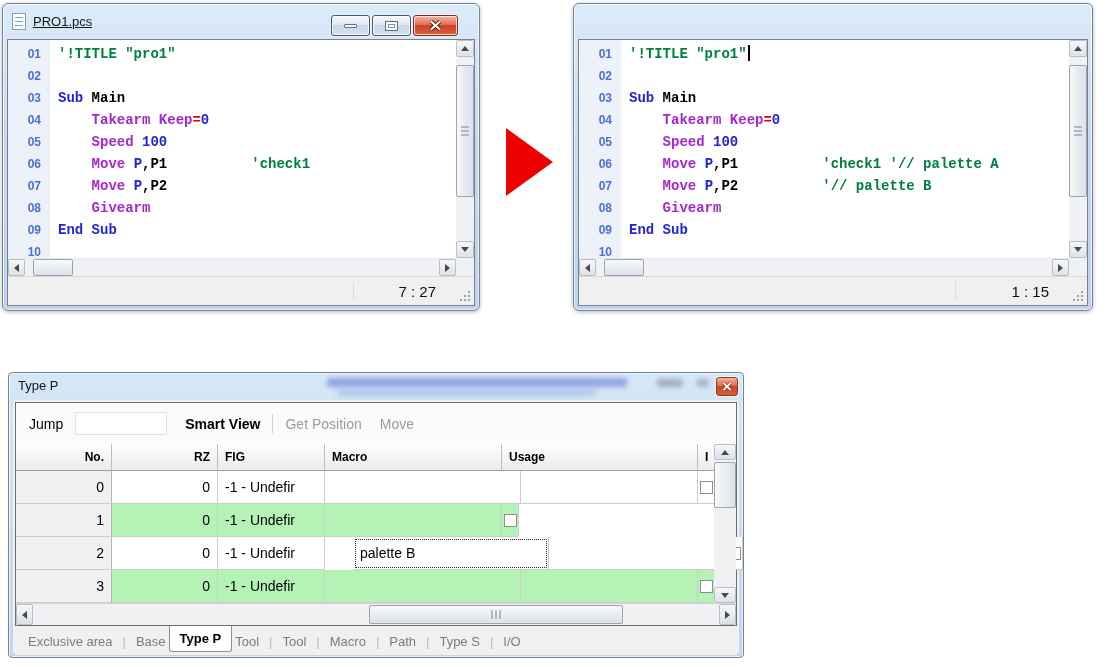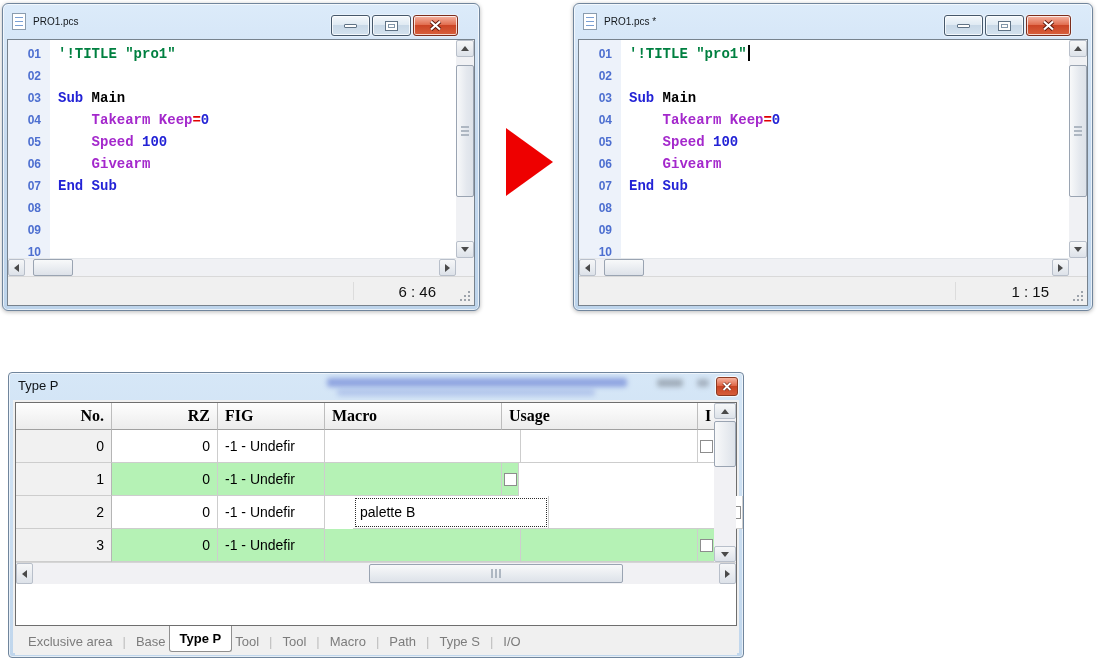--- a/index.html
+++ b/index.html
@@ -17,21 +17,21 @@
   }
   #win-left  { left:2px;   top:3px; width:478px; height:308px; }
   #win-right { left:573px; top:3px; width:520px; height:308px; }
 
   .titlebar { position:absolute; left:0; right:0; top:0; height:35px;
     display:flex; align-items:center; padding-left:9px; }
   .docicon { width:14px; height:17px; background:#fff; border:1px solid #8a9cae;
     margin-right:7px; position:relative; flex:none; }
   .docicon::after { content:""; position:absolute; left:2px; right:2px; top:3px; bottom:2px;
     background:repeating-linear-gradient(180deg,#7aa0d4 0 1px,transparent 1px 4px); }
-  .wtitle { font-size:10px; color:#15191d; white-space:nowrap; }
+  .wtitle { font-size:13px; color:#15191d; white-space:nowrap;text-decoration:underline; }
 
   .capbtns { position:absolute; right:21px; top:11px; display:flex; }
   .cbtn { height:21px; border:1px solid #46586b; border-radius:3px; margin-left:2px;
     display:flex; align-items:center; justify-content:center;
     box-shadow:inset 0 0 0 1px rgba(255,255,255,.75), 0 0 0 1px rgba(255,255,255,.4); }
   .cbtn.min,.cbtn.max { width:39px;
     background:linear-gradient(#f4f8fb,#e0eaf3 45%,#c8d8e7 50%,#d4e2ee); }
   .cbtn.close { width:45px; border-color:#7c2d1c;
     background:linear-gradient(#f5b3a2,#e27052 45%,#cc4526 50%,#d8603c); }
   .glyph-min { width:13px; height:4px; background:#fdfdfd; border:1px solid #5f7285; border-radius:1px; }
@@ -120,22 +120,22 @@
   .bold { font-weight:700; }
   .disabled { color:#9b9b9b; }
   .tinput { width:92px; height:23px; margin:0 18px 0 12px; border:1px solid #e2e2e2;
     background:#fff; font:13px "Liberation Sans",sans-serif; padding:0 4px; }
   .tsep { width:1px; height:19px; background:#cfcfcf; margin:0 12px; flex:none; }
   .gpmargin { margin-right:18px; }
 
   .pgridwrap { position:relative; flex:none; height:159px; }
   .ghead { display:flex; height:27px; }
   .hcell { background:linear-gradient(#fefefe,#ececec); border-right:1px solid #bdbdbd;
-    border-bottom:1px solid #a0a0a0; font-size:16px; font-weight:700; color:#000;
-    display:flex; align-items:center; padding:0 7px; overflow:hidden; white-space:nowrap; flex:none;font-family:Liberation Serif, serif; }
+    border-bottom:1px solid #a0a0a0; font-size:12px; font-weight:700; color:#000;
+    display:flex; align-items:center; padding:0 7px; overflow:hidden; white-space:nowrap; flex:none; }
   .hcell.r { justify-content:flex-end; }
   .grow { display:flex; height:33px; }
   .cell { border-right:1px solid #cdcdcd; border-bottom:1px solid #cdcdcd; font-size:14px;
     display:flex; align-items:center; padding:0 7px; background:#fff; overflow:hidden;
     white-space:nowrap; flex:none; color:#000; }
   .cell.r { justify-content:flex-end; }
   .rowhead { background:#f1f1f1; border-right:1px solid #b5b5b5; }
   .grow.green .cell:not(.rowhead) { background:var(--green,#b5f2b5); }
   .editing { outline:1px dotted #2b2b2b; outline-offset:-3px; }
   .chkcell { padding:0 0 0 2px; }
@@ -197,20 +197,22 @@
           <div class="gnum">08</div>
           <div class="gnum">09</div>
           <div class="gnum">10</div>
         </div>
       <div class="code" id="code-left">
           <div class="cl"><span class="seg-c">'!TITLE "pro1"</span></div>
           <div class="cl"></div>
           <div class="cl"><span class="seg-k">Sub</span><span class="seg-p"> Main</span></div>
           <div class="cl"><span class="seg-p">    </span><span class="seg-m">Takearm</span><span class="seg-p"> </span><span class="seg-m">Keep</span><span class="seg-r">=</span><span class="seg-n">0</span></div>
           <div class="cl"><span class="seg-p">    </span><span class="seg-m">Speed</span><span class="seg-p"> </span><span class="seg-n">100</span></div>
+          <div class="cl"><span class="seg-p">    </span><span class="seg-m">Move</span><span class="seg-p"> </span><span class="seg-k">P</span><span class="seg-p">,</span><span class="seg-p">P1</span><span class="seg-p">          </span><span class="seg-c">'check1</span></div>
+          <div class="cl"><span class="seg-p">    </span><span class="seg-m">Move</span><span class="seg-p"> </span><span class="seg-k">P</span><span class="seg-p">,</span><span class="seg-p">P2</span></div>
           <div class="cl"><span class="seg-p">    </span><span class="seg-m">Givearm</span></div>
           <div class="cl"><span class="seg-k">End Sub</span></div>
           <div class="cl"></div>
         </div>
       <div class="vscroll">
         <div class="sbtn">
             <i class="tri tri-up"></i>
           </div>
         <div class="vtrack">
             <div class="vthumb"></div>
@@ -226,67 +228,51 @@
         <div class="htrack">
             <div class="hthumb"></div>
           </div>
         <div class="sbtn">
             <i class="tri tri-right"></i>
           </div>
       </div>
       <div class="corner"></div>
     </div>
     <div class="statusbar">
-      <span class="statustext">6 : 46</span>
+      <span class="statustext">7 : 27</span>
       <span class="grip"></span>
     </div>
   </div>
 </div>
 
 <div class="arrow"></div>
 
 <div class="win" id="win-right">
-  <div class="titlebar">
-    <span class="docicon"></span>
-    <span class="wtitle">PRO1.pcs *</span>
-    <div class="capbtns">
-      <div class="cbtn min">
-          <span class="glyph-min"></span>
-        </div>
-      <div class="cbtn max">
-          <span class="glyph-max"></span>
-        </div>
-      <div class="cbtn close">
-        <svg width="13" height="11" viewBox="0 0 13 11">
-            <path d="M2 1.5 L11 9.5 M11 1.5 L2 9.5" stroke="#5a1508" stroke-width="4" fill="none"></path>
-            <path d="M2 1.5 L11 9.5 M11 1.5 L2 9.5" stroke="#ffffff" stroke-width="2.2" fill="none"></path>
-          </svg>
-      </div>
-    </div>
-  </div>
   <div class="client">
     <div class="edbody">
       <div class="gutter" id="gutter-right">
           <div class="gnum">01</div>
           <div class="gnum">02</div>
           <div class="gnum">03</div>
           <div class="gnum">04</div>
           <div class="gnum">05</div>
           <div class="gnum">06</div>
           <div class="gnum">07</div>
           <div class="gnum">08</div>
           <div class="gnum">09</div>
           <div class="gnum">10</div>
         </div>
       <div class="code" id="code-right">
           <div class="cl"><span class="seg-c">'!TITLE "pro1"</span><span class="caret"></span></div>
           <div class="cl"></div>
           <div class="cl"><span class="seg-k">Sub</span><span class="seg-p"> Main</span></div>
           <div class="cl"><span class="seg-p">    </span><span class="seg-m">Takearm</span><span class="seg-p"> </span><span class="seg-m">Keep</span><span class="seg-r">=</span><span class="seg-n">0</span></div>
           <div class="cl"><span class="seg-p">    </span><span class="seg-m">Speed</span><span class="seg-p"> </span><span class="seg-n">100</span></div>
+          <div class="cl"><span class="seg-p">    </span><span class="seg-m">Move</span><span class="seg-p"> </span><span class="seg-k">P</span><span class="seg-p">,</span><span class="seg-p">P1</span><span class="seg-p">          </span><span class="seg-c">'check1 '// palette A</span></div>
+          <div class="cl"><span class="seg-p">    </span><span class="seg-m">Move</span><span class="seg-p"> </span><span class="seg-k">P</span><span class="seg-p">,</span><span class="seg-p">P2</span><span class="seg-p">          </span><span class="seg-c">'// palette B</span></div>
           <div class="cl"><span class="seg-p">    </span><span class="seg-m">Givearm</span></div>
           <div class="cl"><span class="seg-k">End Sub</span></div>
           <div class="cl"></div>
         </div>
       <div class="vscroll">
         <div class="sbtn">
             <i class="tri tri-up"></i>
           </div>
         <div class="vtrack">
             <div class="vthumb"></div>
@@ -324,20 +310,28 @@
     <span class="blob blob4"></span>
     <div class="pclose">
       <svg width="10" height="9" viewBox="0 0 10 9">
           <path d="M1.5 1 L8.5 8 M8.5 1 L1.5 8" stroke="#6e2412" stroke-width="3.2" fill="none"></path>
           <path d="M1.5 1 L8.5 8 M8.5 1 L1.5 8" stroke="#ffffff" stroke-width="1.8" fill="none"></path>
         </svg>
     </div>
   </div>
   <div class="pclient">
     <div class="pmain">
+      <div class="ptoolbar">
+        <span class="tlabel">Jump</span>
+        <input class="tinput" type="text" value="" style="">
+        <span class="tlabel bold">Smart View</span>
+        <span class="tsep"></span>
+        <span class="tlabel disabled gpmargin">Get Position</span>
+        <span class="tlabel disabled">Move</span>
+      </div>
       <div class="pgridwrap">
         <div class="ghead" id="ghead">
             <div class="hcell r" style="width: 96px;">No.</div>
             <div class="hcell r" style="width: 106px;">RZ</div>
             <div class="hcell" style="width: 107px;">FIG</div>
             <div class="hcell" style="width: 177px;">Macro</div>
             <div class="hcell" style="width: 196px;">Usage</div>
             <div class="hcell" style="width: 17px;">I</div>
           </div>
         <div id="grows">

